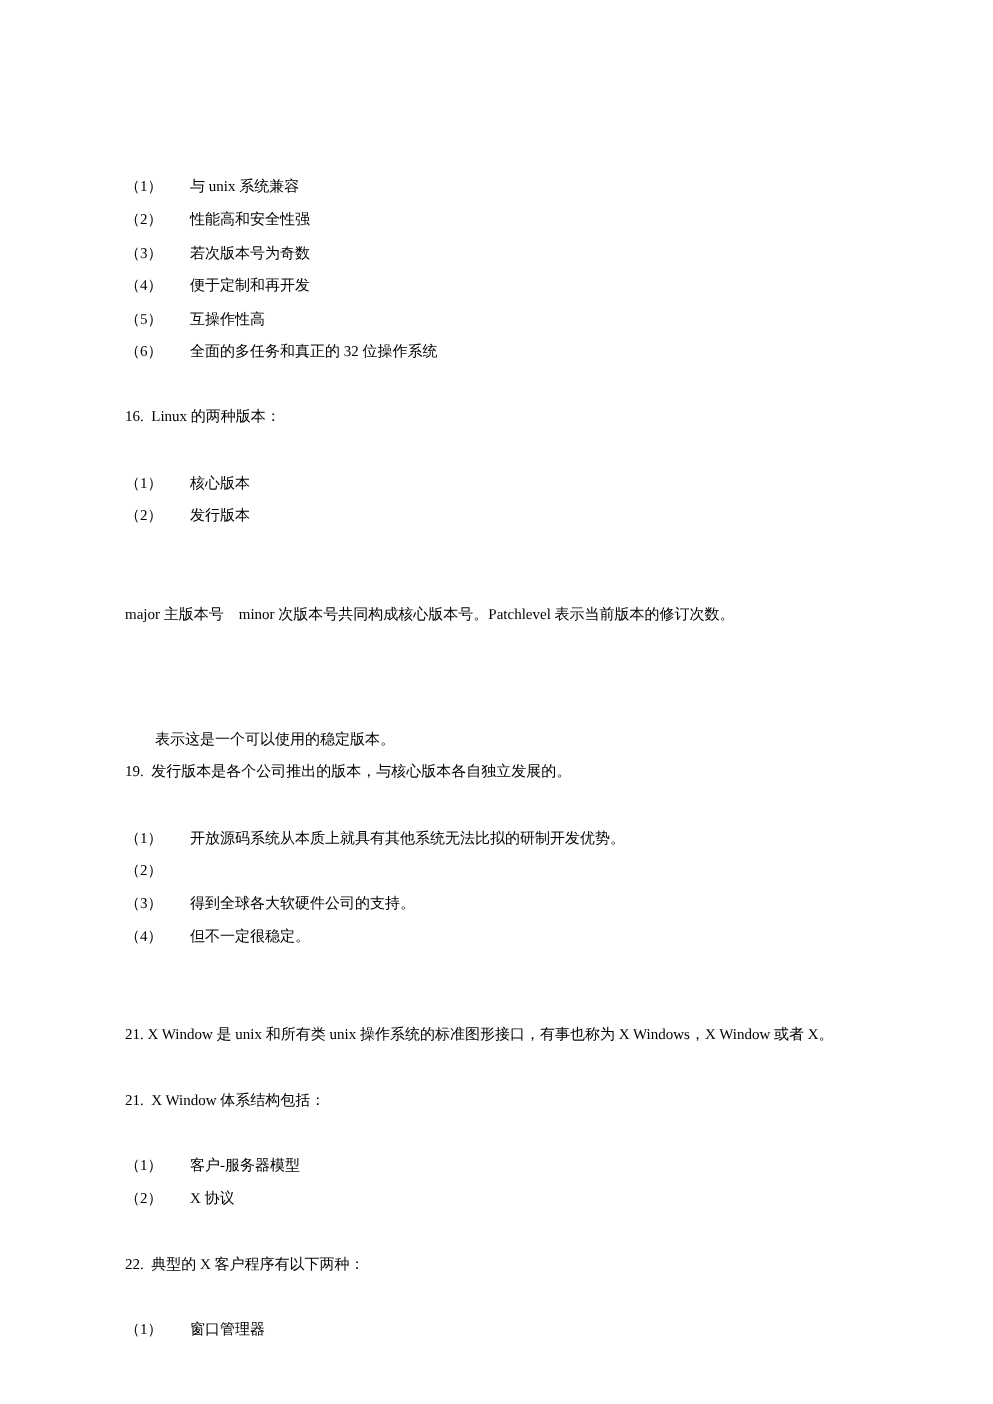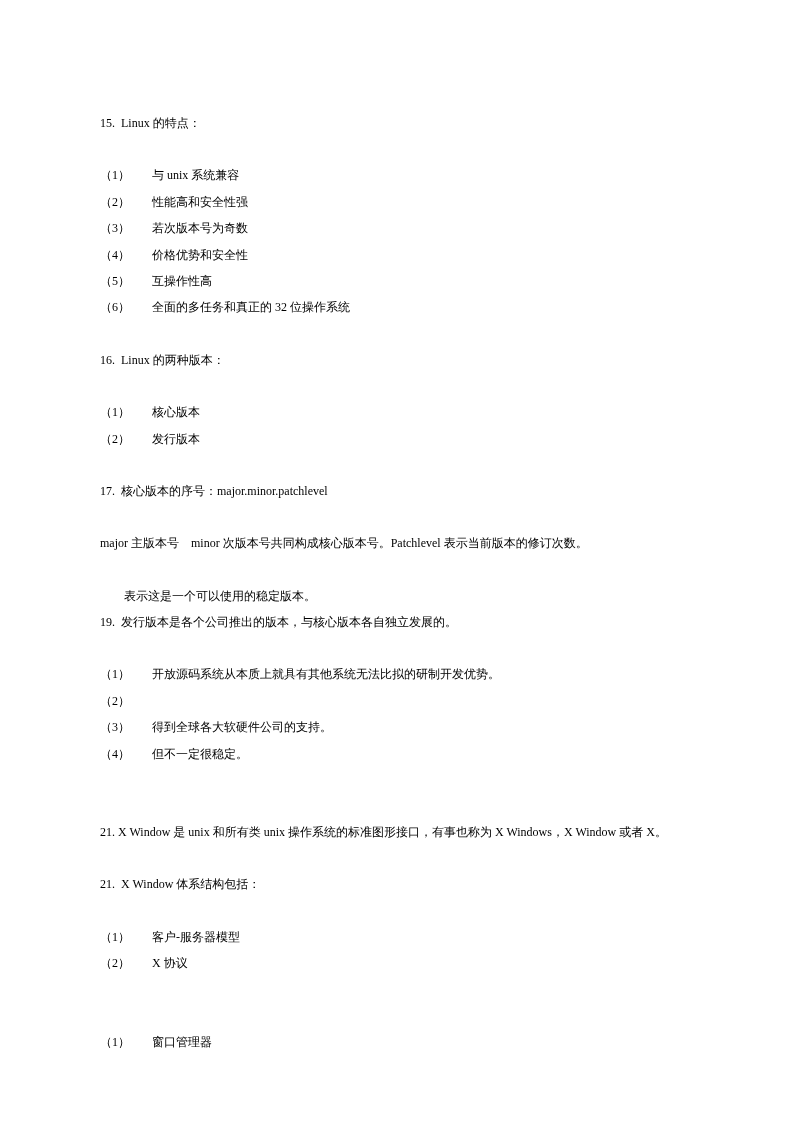--- a/index.html
+++ b/index.html
@@ -31,38 +31,37 @@
   }
   .blank {
     height: 26px;
   }
 </style>
 </head>
 <body>
 
 <div class="page">
 
-  <div class="line">15.  Linux 的特点：</div>
   <div class="blank"></div>
   <div class="indent-list">
     <div class="row">
         <span class="num">（1）</span>
         <span>与 unix 系统兼容</span>
       </div>
     <div class="row">
         <span class="num">（2）</span>
         <span>性能高和安全性强</span>
       </div>
     <div class="row">
         <span class="num">（3）</span>
         <span>若次版本号为奇数</span>
       </div>
     <div class="row">
         <span class="num">（4）</span>
-        <span>价格优势和安全性</span>
+        <span>便于定制和再开发</span>
       </div>
     <div class="row">
         <span class="num">（5）</span>
         <span>互操作性高</span>
       </div>
     <div class="row">
         <span class="num">（6）</span>
         <span>全面的多任务和真正的 32 位操作系统</span>
       </div>
   </div>
@@ -75,26 +74,25 @@
         <span class="num">（1）</span>
         <span>核心版本</span>
       </div>
     <div class="row">
         <span class="num">（2）</span>
         <span>发行版本</span>
       </div>
   </div>
 
   <div class="blank"></div>
-  <div class="line">17.  核心版本的序号：major.minor.patchlevel</div>
   <div class="blank"></div>
   <div class="line">major 主版本号    minor 次版本号共同构成核心版本号。Patchlevel 表示当前版本的修订次数。</div>
 
   <div class="blank"></div>
-  <div class="line" style="padding-left:24px;">表示这是一个可以使用的稳定版本。</div>
+  <div class="line" style="padding-left:24px;margin-top:48px;">表示这是一个可以使用的稳定版本。</div>
   <div class="line">19.  发行版本是各个公司推出的版本，与核心版本各自独立发展的。</div>
   <div class="blank"></div>
   <div class="indent-list">
     <div class="row">
         <span class="num">（1）</span>
         <span>开放源码系统从本质上就具有其他系统无法比拟的研制开发优势。</span>
       </div>
     <div class="row">
         <span class="num">（2）</span>
       </div>
@@ -120,20 +118,21 @@
         <span class="num">（1）</span>
         <span>客户-服务器模型</span>
       </div>
     <div class="row">
         <span class="num">（2）</span>
         <span>X 协议</span>
       </div>
   </div>
 
   <div class="blank"></div>
+  <div class="line">22.  典型的 X 客户程序有以下两种：</div>
   <div class="blank"></div>
   <div class="indent-list">
     <div class="row">
         <span class="num">（1）</span>
         <span>窗口管理器</span>
       </div>
 
   </div>
 
 </div>

